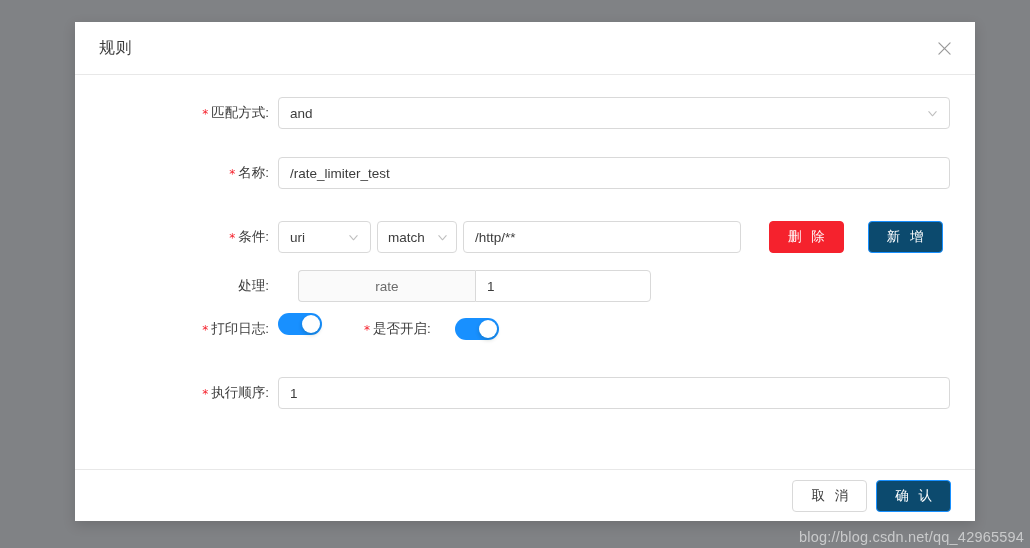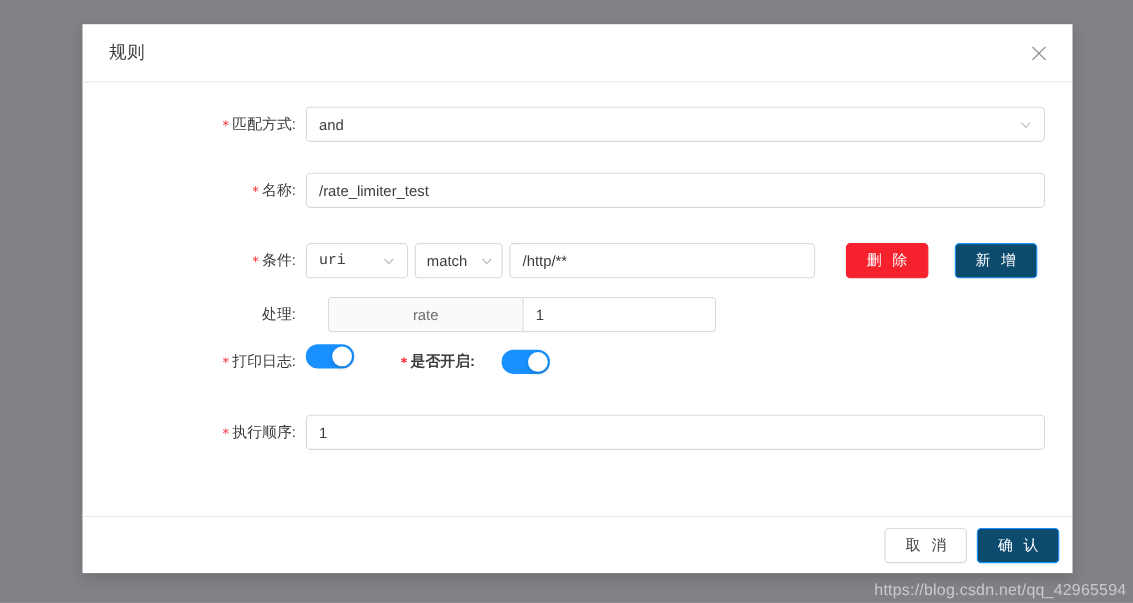--- a/index.html
+++ b/index.html
@@ -127,21 +127,21 @@
   .chev {
     width: 11px; height: 11px;
     flex: 0 0 auto;
     margin-left: 6px;
     color: #bfbfbf;
     display: block;
   }
   .chev svg { display: block; width: 11px; height: 11px; }
 
   .sel-wide { width: 744px; }
-  .sel-uri { width: 93px; font-family: Liberation Mono, monospace; }
+  .sel-uri { width: 93px; }
   .sel-match { width: 80px; }
   .sel-match .sel-val { flex: 0 0 auto; }
   .sel-match { justify-content: space-between; padding: 0 8px 0 10px; }
 
   
   #row-name      { margin-bottom: 32px; }
   #row-match     { margin-bottom: 28px; }
   #row-cond      { margin-bottom: 17px; }
   #row-process   { margin-bottom: 11px; }
   #row-toggles   { margin-bottom: 32px; }
@@ -214,32 +214,32 @@
   .switch .knob {
     position: absolute;
     top: 2px; right: 2px;
     width: 18px; height: 18px;
     border-radius: 50%;
     background: #fff;
     box-shadow: 0 2px 4px rgba(0,35,11,0.2);
   }
   #toggle-log-label { width: 203px; text-align: right; padding-right: 9px; flex: 0 0 203px; }
   #toggle-enable-wrap { display: flex; align-items: center; margin-left: 42px; }
-  #toggle-enable-label { margin-right: 24px; font-weight: bold; }
+  #toggle-enable-label { margin-right: 24px; }
   #toggle-log-wrap { display: flex; align-items: center; }
 
   
   #dlg-footer {
     flex: 0 0 auto;
     height: 52px;
     border-top: 1px solid #e8e8e8;
     display: flex;
     align-items: center;
     justify-content: flex-end;
-    padding: 0 12px;
+    padding: 0 24px;
     gap: 9px;
   }
 
   
   #watermark {
     position: absolute;
     right: 6px; bottom: 3px;
     color: #c9cacb;
     font-size: 14.5px;
     font-family: "Liberation Sans", sans-serif;
@@ -353,13 +353,13 @@
 
   </div>
 
   <div id="dlg-footer">
     <button class="btn btn-default">取 消</button>
     <button class="btn btn-primary">确 认</button>
   </div>
 
 </div>
 
-<div id="watermark">https://blog.csdn.net/qq_42965594</div>
+<div id="watermark">blog://blog.csdn.net/qq_42965594</div>
 
 </body></html>

